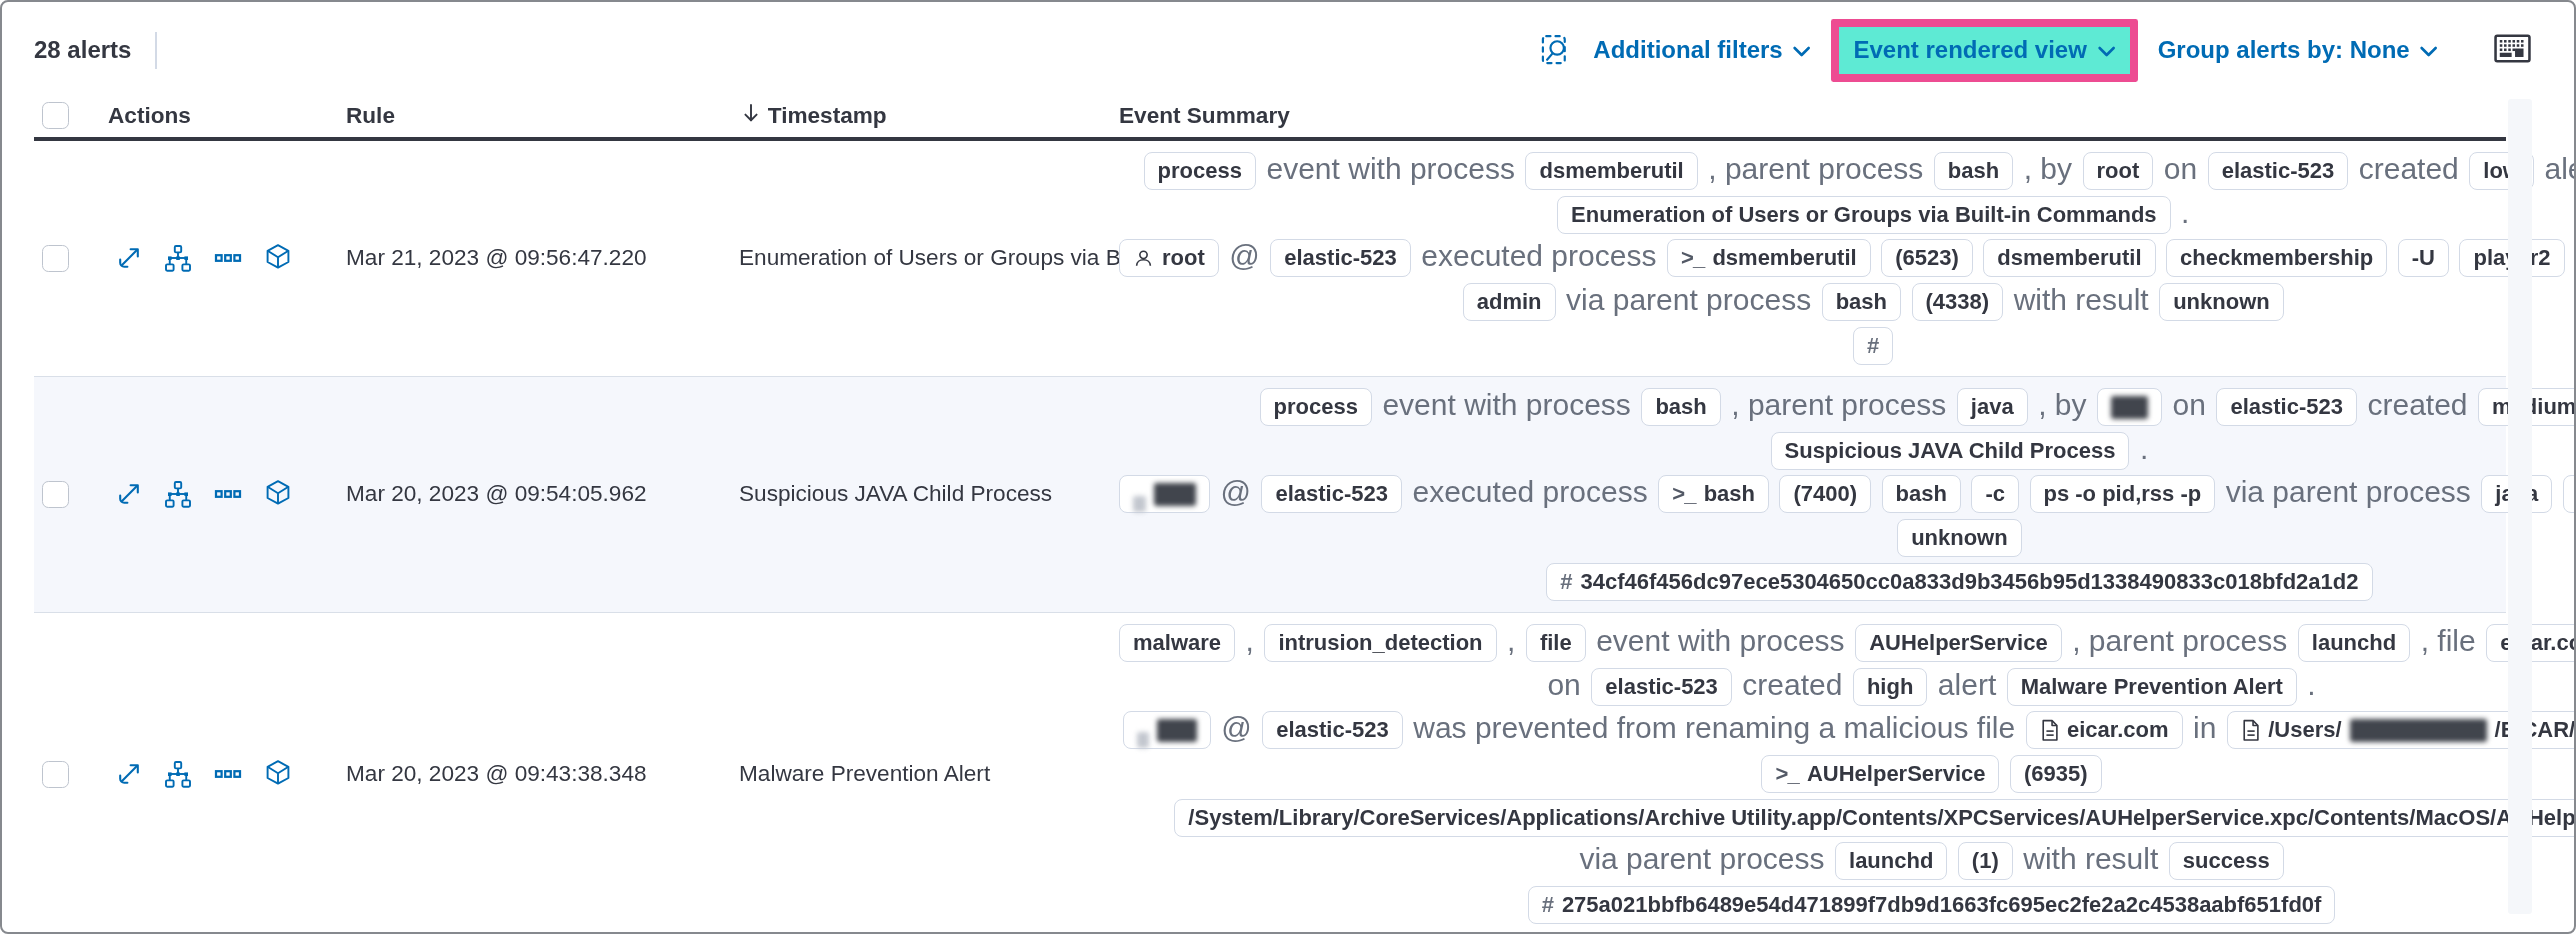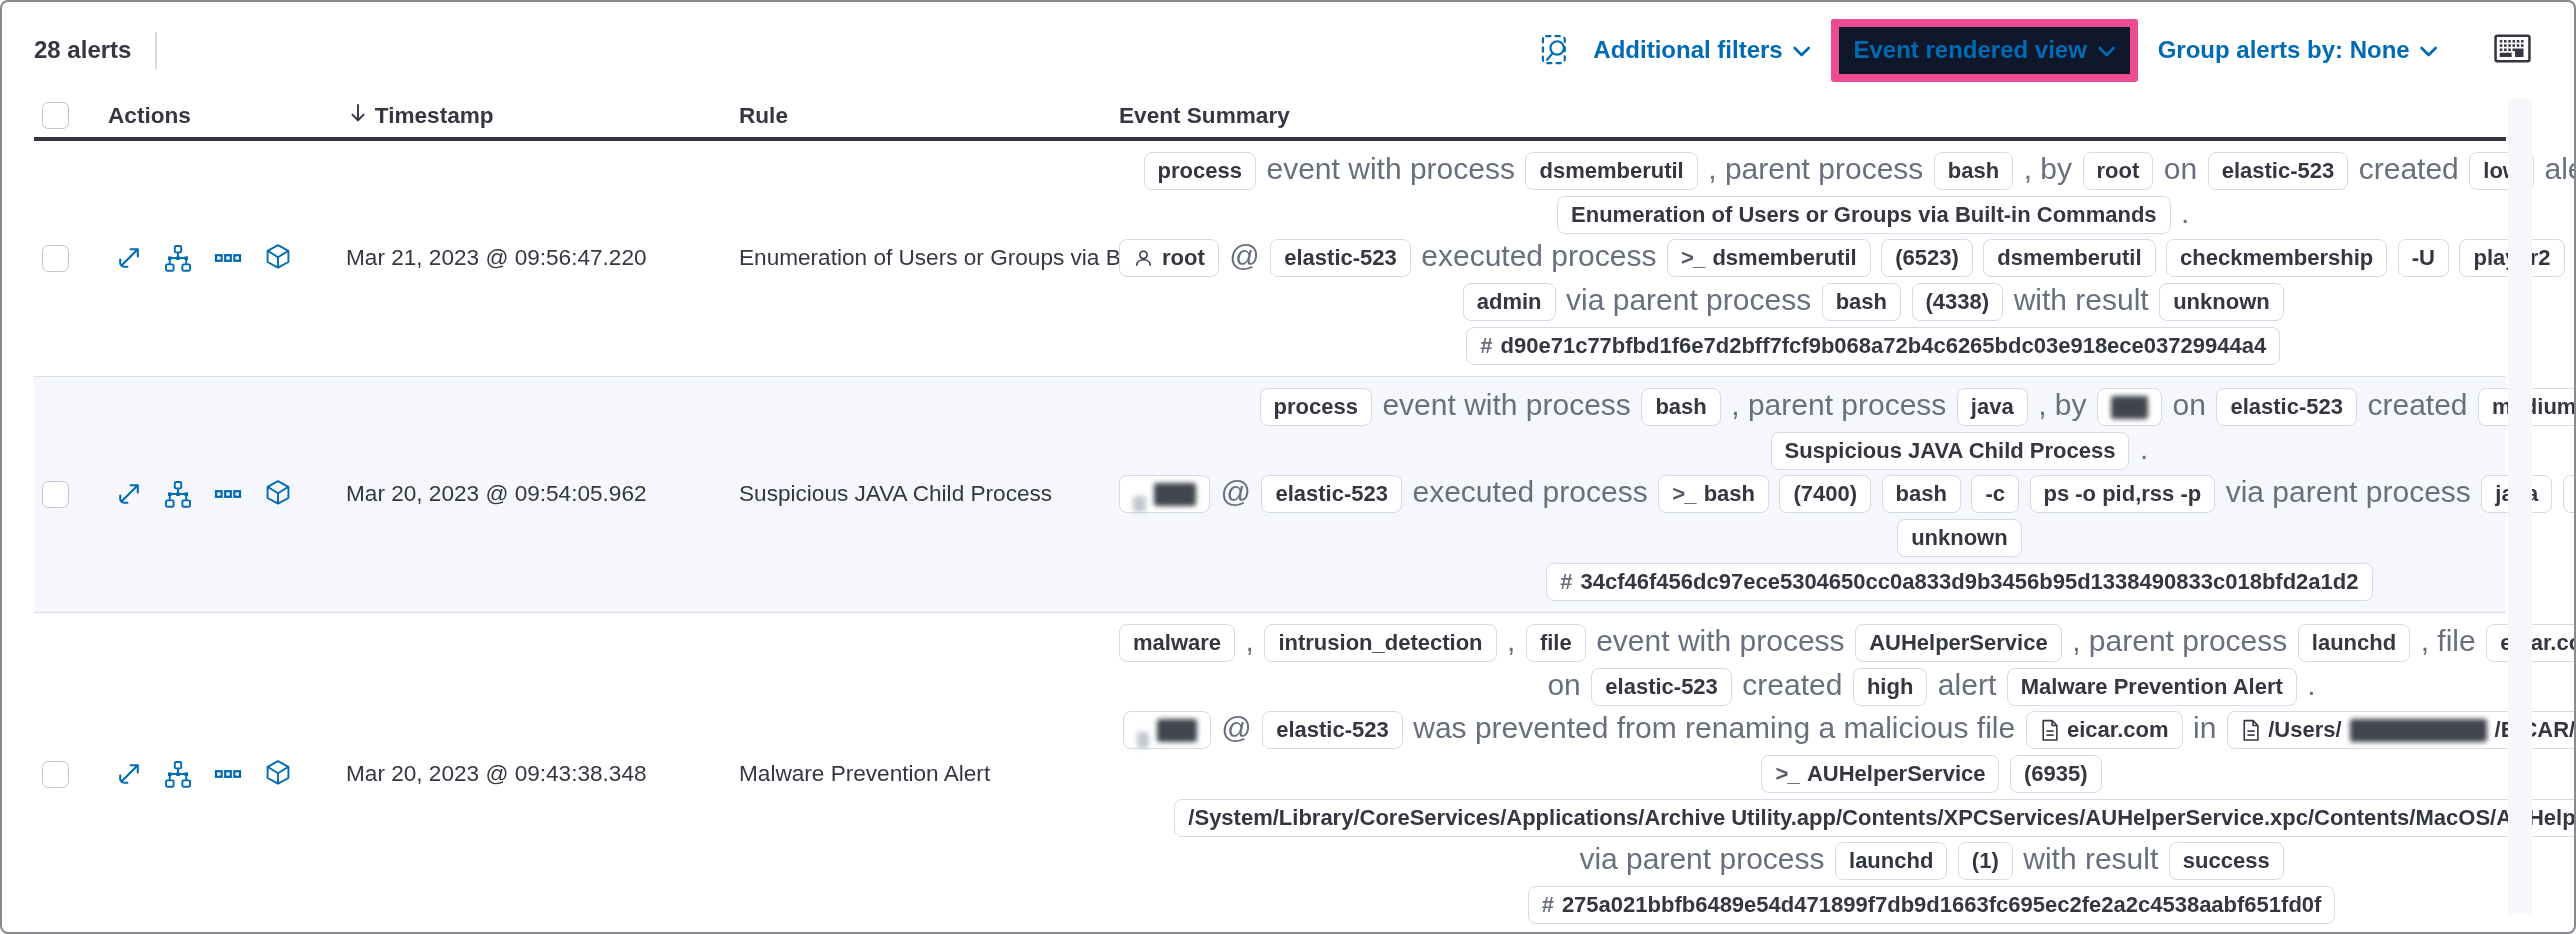--- a/index.html
+++ b/index.html
@@ -31,21 +31,21 @@
   .toolbar-link {
     display: flex; align-items: center; gap: 9.7px;
     color: #006bb4; font-size: 24px; font-weight: 600;
     white-space: nowrap; cursor: pointer; background: none; border: none;
     font-family: inherit; padding: 0;
   }
   .hl-box {
     border: 8px solid #ed4c92;
     border-radius: 2.4px;
     padding: 9.7px 14.5px;
-    background: #0f172a;
+    background: #5eead4;
     display: flex; align-items: center;
   }
   .kbd-btn { margin-left: 35px; background: none; border: none; padding: 0; cursor: pointer; }
   
   .table { margin: 0 68px 0 32px; }
   .grid-row {
     display: grid;
     grid-template-columns: 74px 238px 393px 380px 1fr;
     align-items: center;
   }
@@ -171,30 +171,30 @@
 
   <div class="table">
     <div class="grid-row header-row">
       <div class="hcell c-check">
         <span class="checkbox"></span>
       </div>
       <div class="hcell">
         <span>Actions</span>
       </div>
       <div class="hcell">
+        <span>Rule</span>
+      </div>
+      <div class="hcell">
         <span>
           <svg width="24" height="24" viewBox="0 0 30 30" fill="none" stroke="#343741" stroke-width="2.4" stroke-linecap="round" stroke-linejoin="round">
               <line x1="15" y1="5" x2="15" y2="24"></line>
               <polyline points="8,17 15,24 22,17"></polyline>
             </svg>
         </span>
         <span>Timestamp</span>
-      </div>
-      <div class="hcell">
-        <span>Rule</span>
       </div>
       <div class="hcell">
         <span>Event Summary</span>
       </div>
     </div>
 
     <div id="rows-container">
         <div class="grid-row alert-row">
           <div class="hcell c-check">
             <span class="checkbox"></span>
@@ -313,21 +313,20 @@
                 <span>(4338)</span>
               </span>
               <span class="conn">with result</span>
               <span class="badge">
                 <span>unknown</span>
               </span>
             </div>
             <div class="sline">
               <span class="badge">
                 <span class="hash-glyph">#</span>
-                <span>d90e71c77bfbd1f6e7d2bff7fcf9b068a72b4c6265bdc03e918ece03729944a4</span>
               </span>
             </div>
           </div>
         </div>
         <div class="grid-row alert-row shaded">
           <div class="hcell c-check">
             <span class="checkbox"></span>
           </div>
           <div class="c-actions">
             <button class="act-btn"><span><svg width="32" height="32" viewBox="0 0 40 40" fill="none" stroke="#006BB4" stroke-width="2.6" stroke-linecap="round" stroke-linejoin="round">

